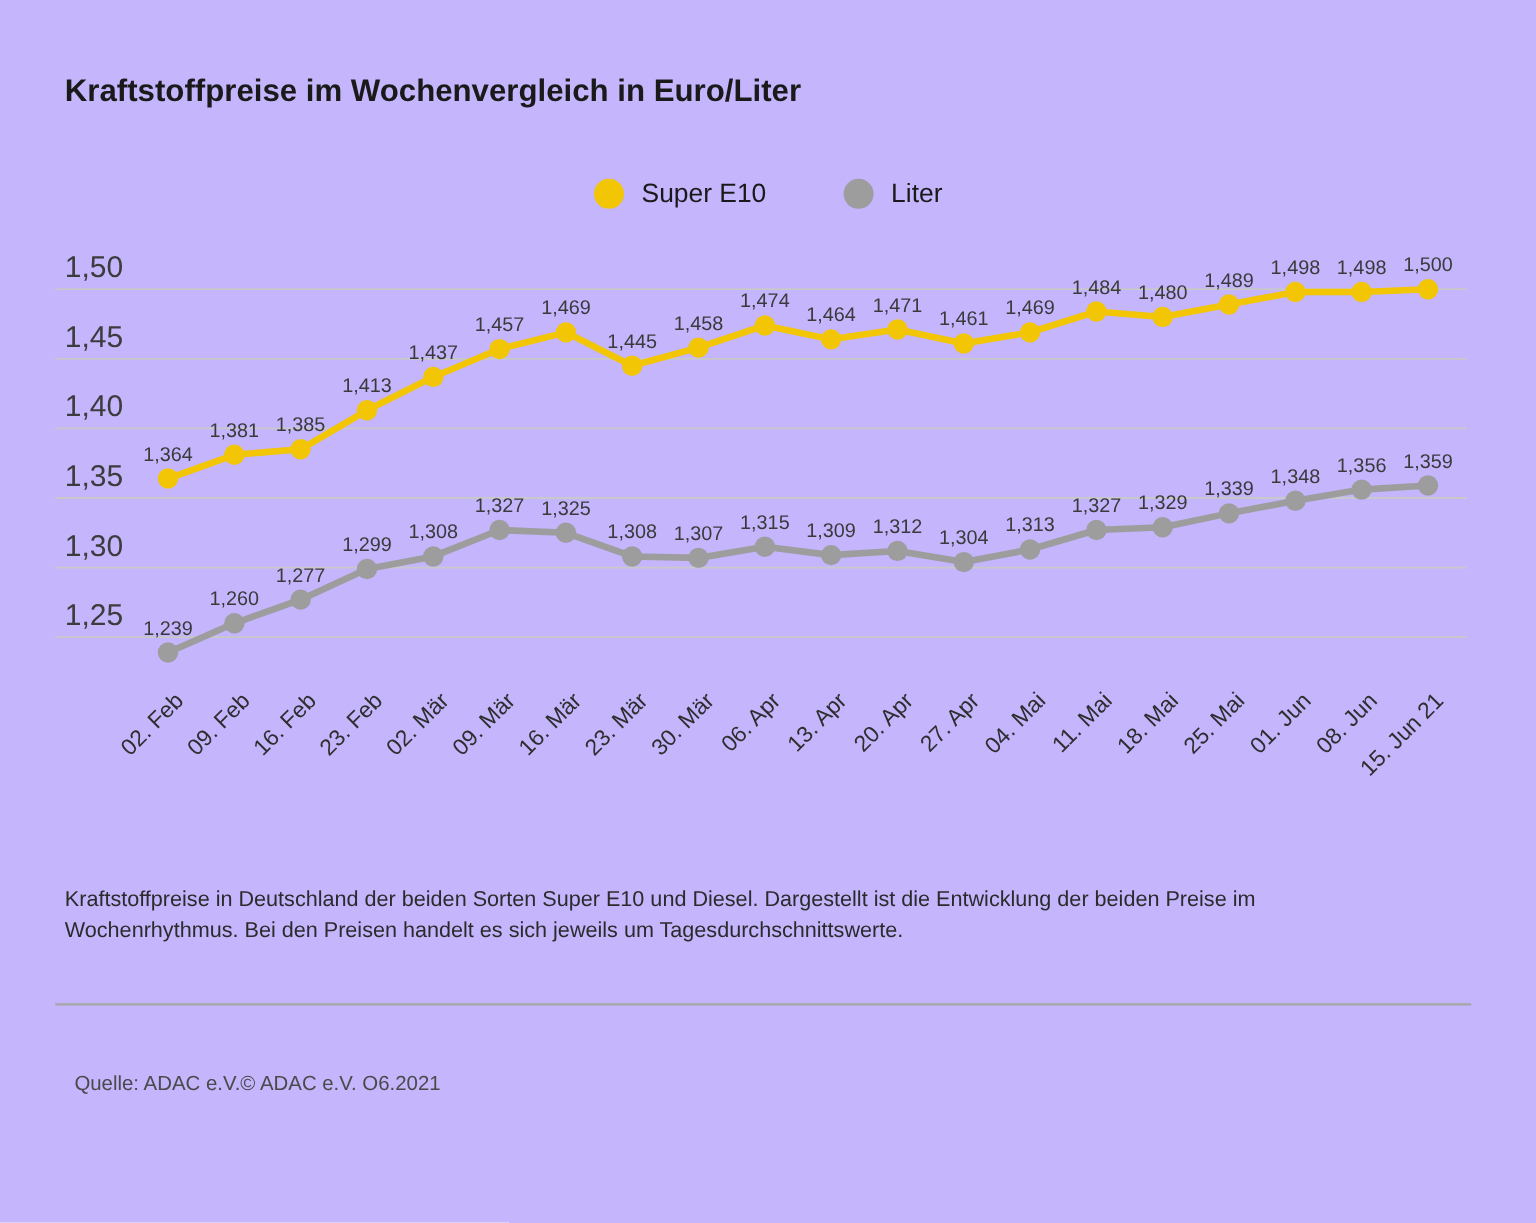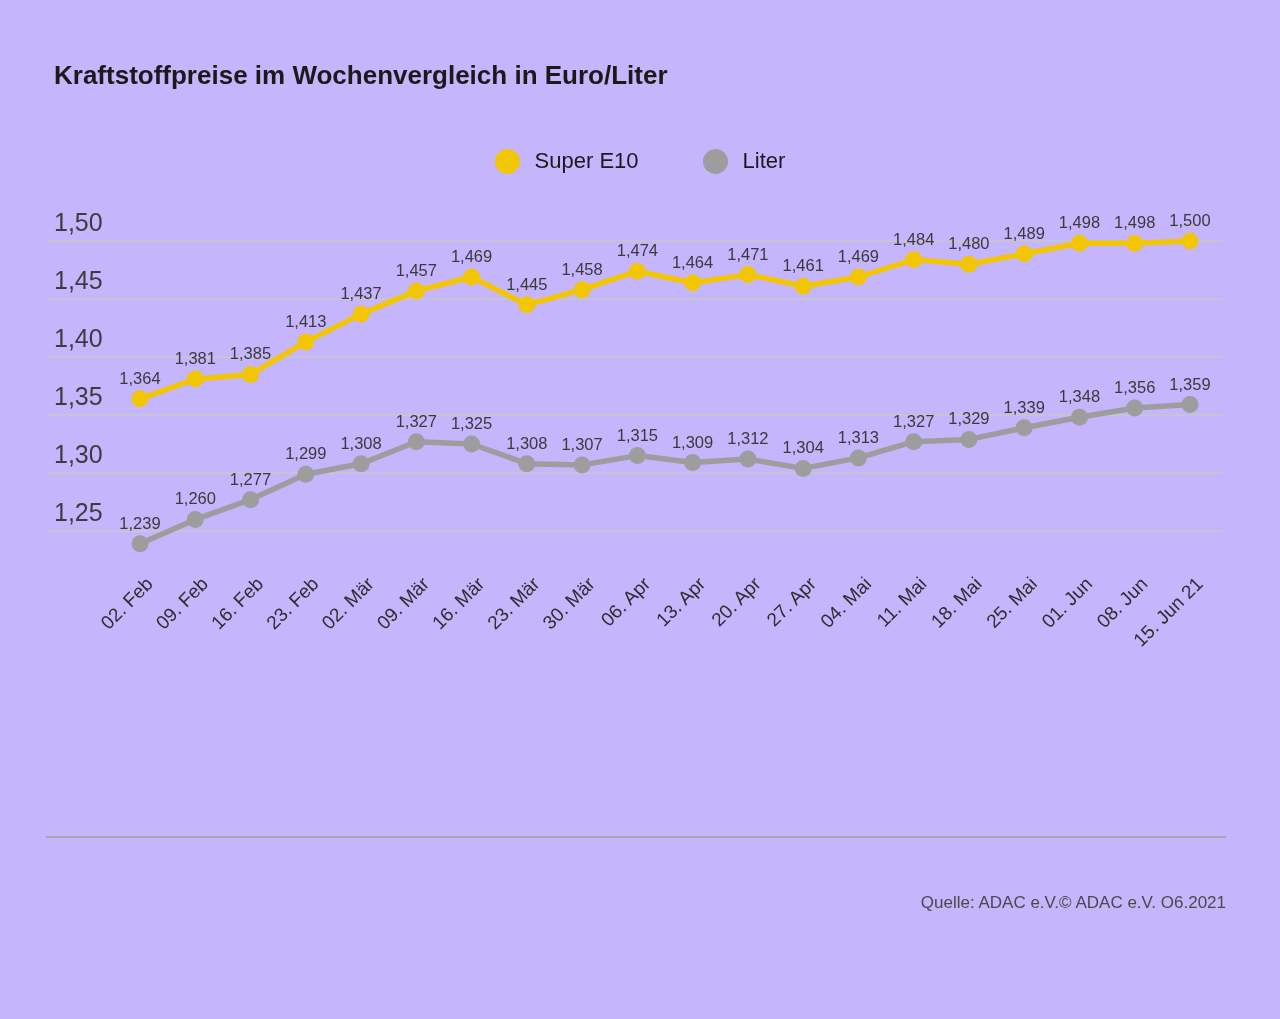--- a/index.html
+++ b/index.html
@@ -70,21 +70,21 @@
     width: 1180px;
     height: 2px;
     background: #a8a8a8;
   }
   .footer {
     position: absolute;
     left: 62px;
     right: 54px;
     top: 893px;
     display: flex;
-    justify-content: flex-end;
+    justify-content: flex-start;
     font-size: 17px;
     color: #4a4a4a;
   }
 </style>
 </head>
 <body>
 
 <div class="page">
 
   <h1 class="title">Kraftstoffpreise im Wochenvergleich in Euro/Liter</h1>
@@ -220,20 +220,21 @@
         <text class="xtick" x="872.4" y="385" transform="rotate(-45 872.4 385)">04. Mai</text>
         <text class="xtick" x="927.7" y="385" transform="rotate(-45 927.7 385)">11. Mai</text>
         <text class="xtick" x="982.9" y="385" transform="rotate(-45 982.9 385)">18. Mai</text>
         <text class="xtick" x="1038.2" y="385" transform="rotate(-45 1038.2 385)">25. Mai</text>
         <text class="xtick" x="1093.5" y="385" transform="rotate(-45 1093.5 385)">01. Jun</text>
         <text class="xtick" x="1148.7" y="385" transform="rotate(-45 1148.7 385)">08. Jun</text>
         <text class="xtick" x="1204.0" y="385" transform="rotate(-45 1204.0 385)">15. Jun 21</text>
       </g>
     </svg>
 
+  <p class="description">Kraftstoffpreise in Deutschland der beiden Sorten Super E10 und Diesel. Dargestellt ist die Entwicklung der beiden Preise im Wochenrhythmus. Bei den Preisen handelt es sich jeweils um Tagesdurchschnittswerte.</p>
 
   <div class="divider"></div>
 
   <div class="footer">
     <span>Quelle: ADAC e.V.</span>
     <span>© ADAC e.V. O6.2021</span>
   </div>
 
 </div>
 

